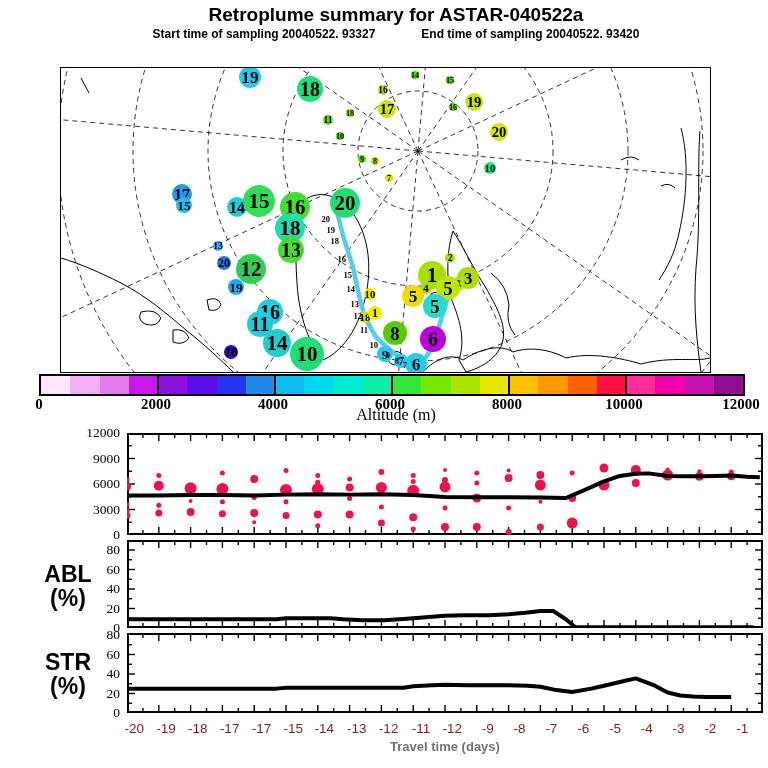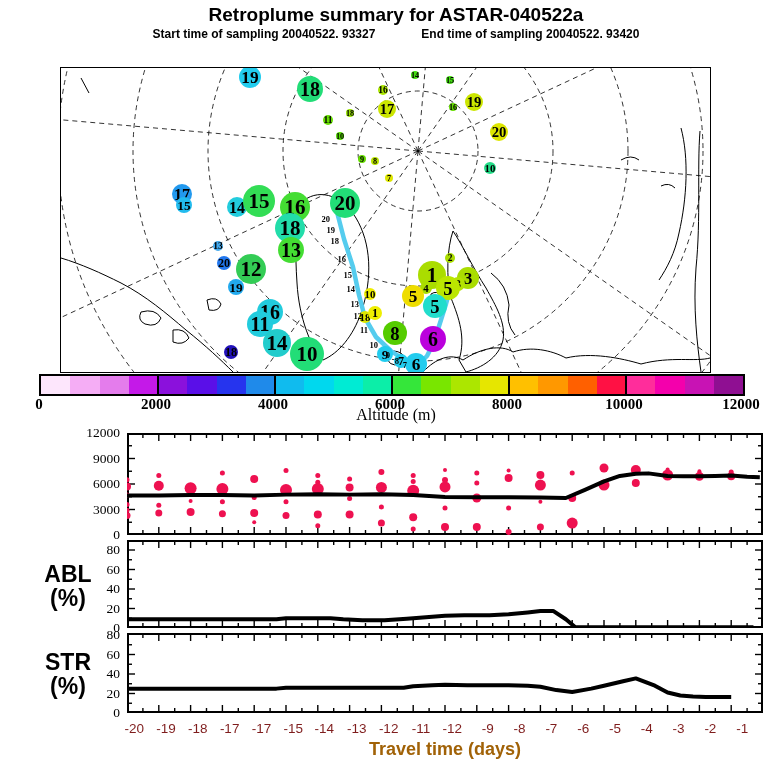--- a/index.html
+++ b/index.html
@@ -23,21 +23,21 @@
   #p-alt{top:433px;height:102px;}
   #p-abl{top:540px;height:88px;}
   #p-str{top:633px;height:80px;}
   .ylab{position:absolute;width:72px;text-align:right;left:36px;
         font-family:"Liberation Serif",serif;font-size:13.5px;color:#000;}
   .xlab{position:absolute;width:34px;text-align:right;top:721px;
         font-family:Liberation Sans, sans-serif;font-size:13.5px;color:#7f1d1d;}
   .biglab{position:absolute;left:8px;width:96px;text-align:center;font-weight:bold;
           font-size:23px;line-height:24px;color:#000;}
   #xtitle{position:absolute;left:283px;width:300px;text-align:center;top:739px;
-          font-weight:bold;font-size:18px;color:#a16207;}
+          font-weight:bold;font-size:13px;color:#737373;}
 </style>
 </head>
 <body>
 
 <div id="fig">
   <div class="ttl" id="title1">Retroplume summary for ASTAR-040522a</div>
   <div class="ttl" id="title23">
     <span>Start time of sampling 20040522. 93327</span>
     <span>End time of sampling 20040522. 93420</span>
   </div>

